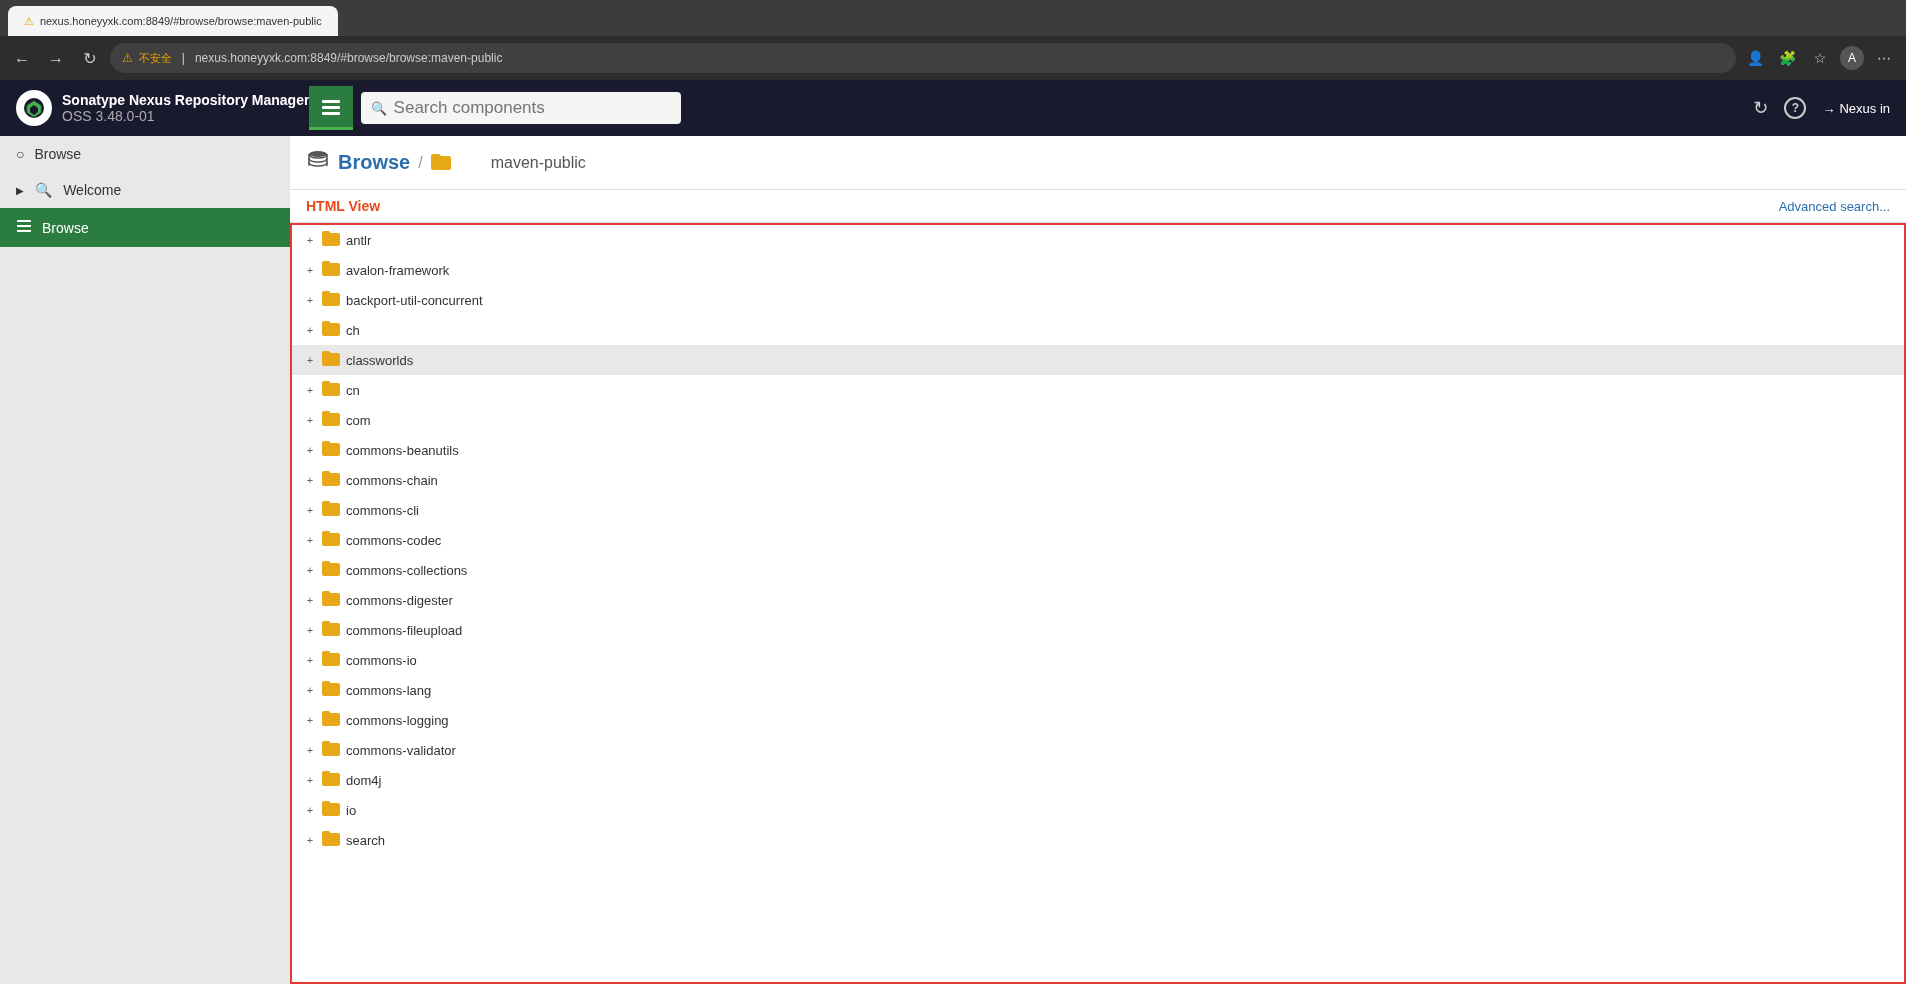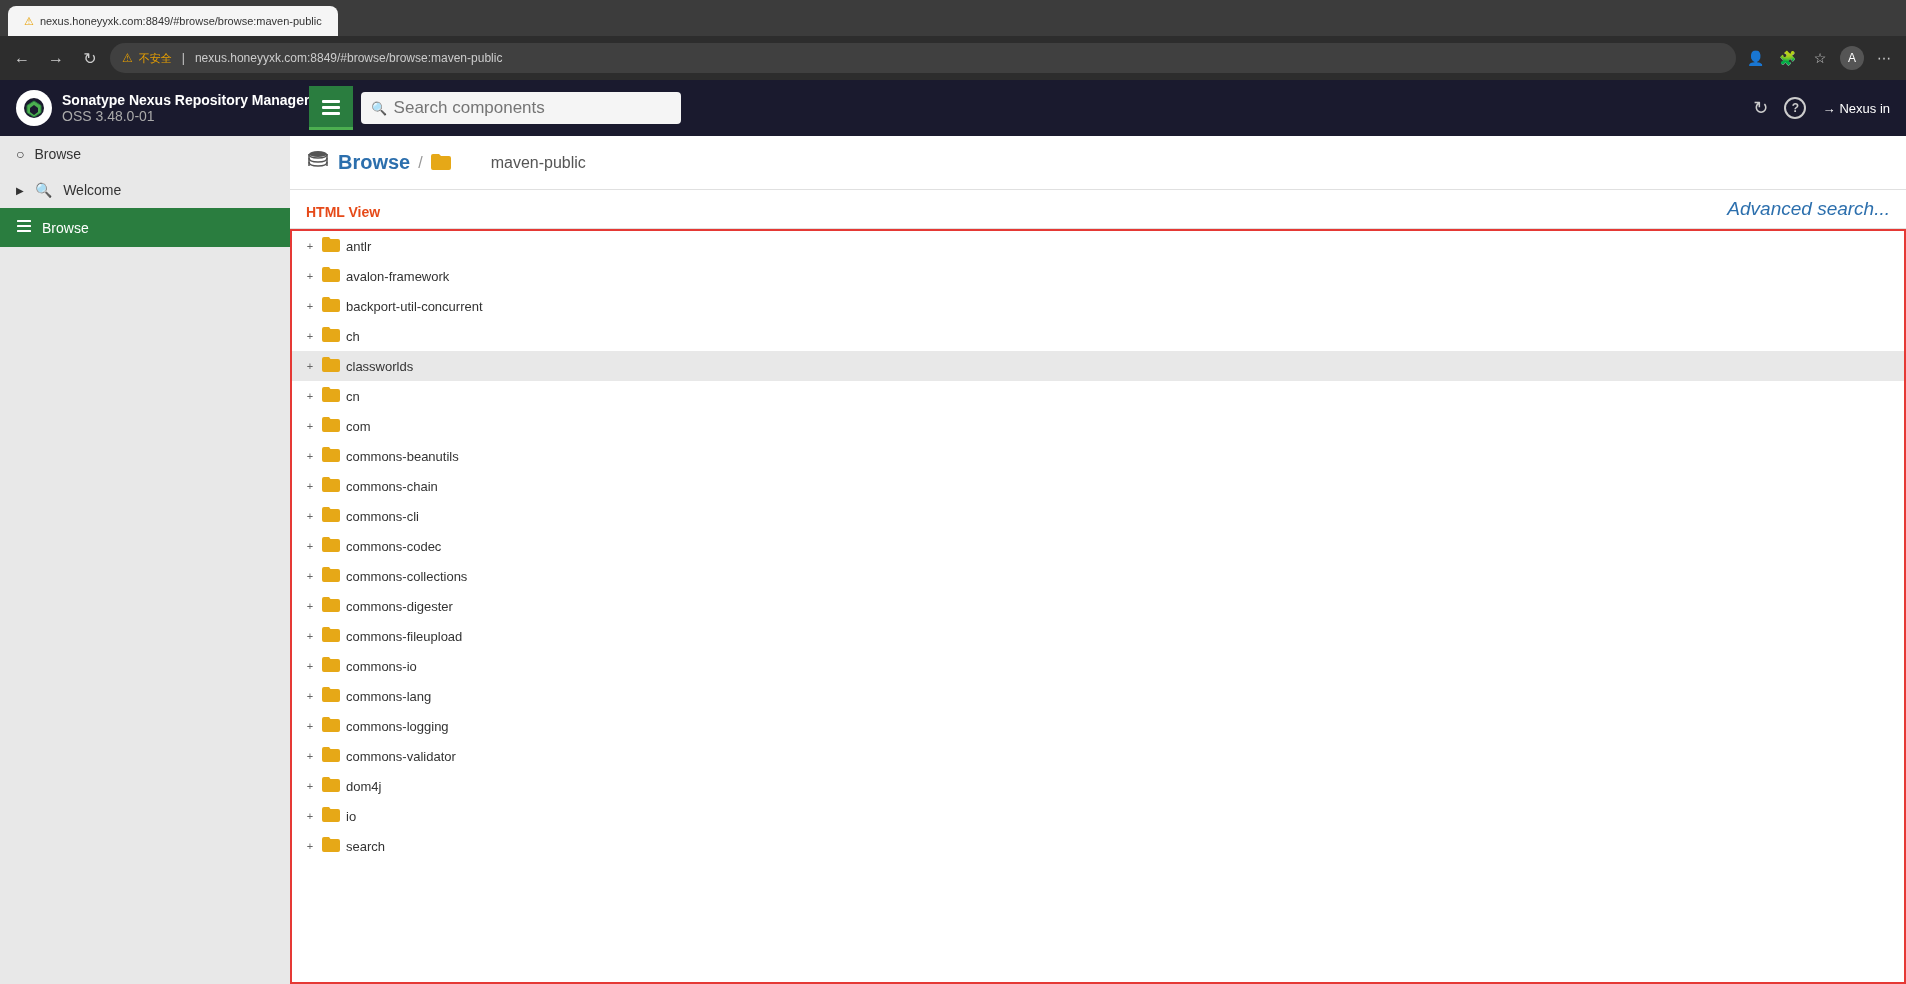--- a/index.html
+++ b/index.html
@@ -250,24 +250,23 @@
       padding: 8px 16px;
       border-bottom: 1px solid #e0e0e0;
     }
     .html-view-label {
       color: #e64a19;
       font-weight: 600;
       font-size: 14px;
     }
     .advanced-search-link {
       color: #2c6fad;
-      font-size: 19px;
+      font-size: 13px;
       cursor: pointer;
       text-decoration: none;
-      font-style: italic;
     }
 
     .tree-panel {
       flex: 1;
       overflow-y: auto;
       border: 2px solid #e53935;
       margin: 0;
     }
 
     .tree-item {

